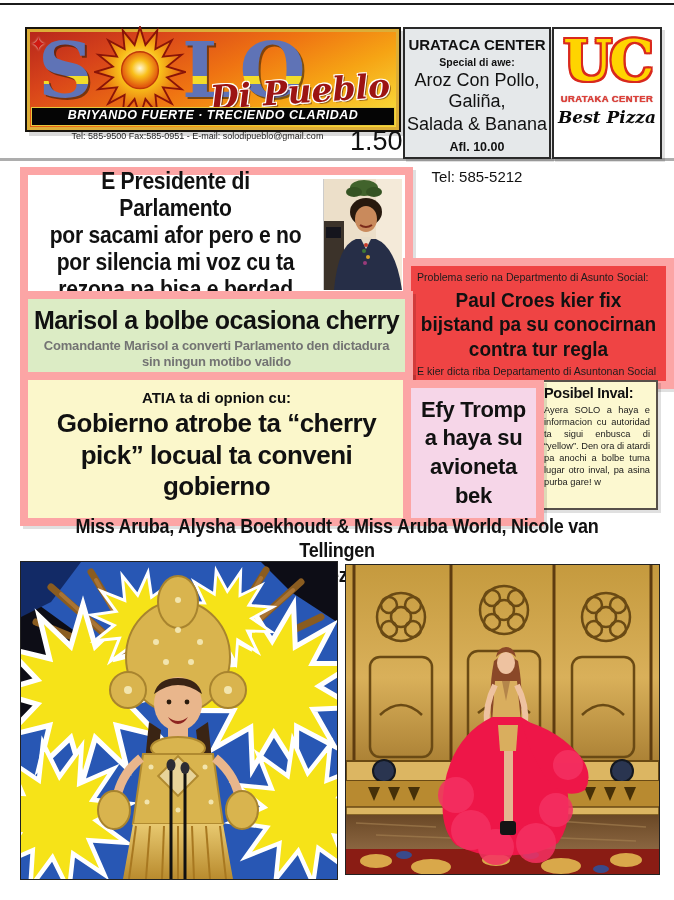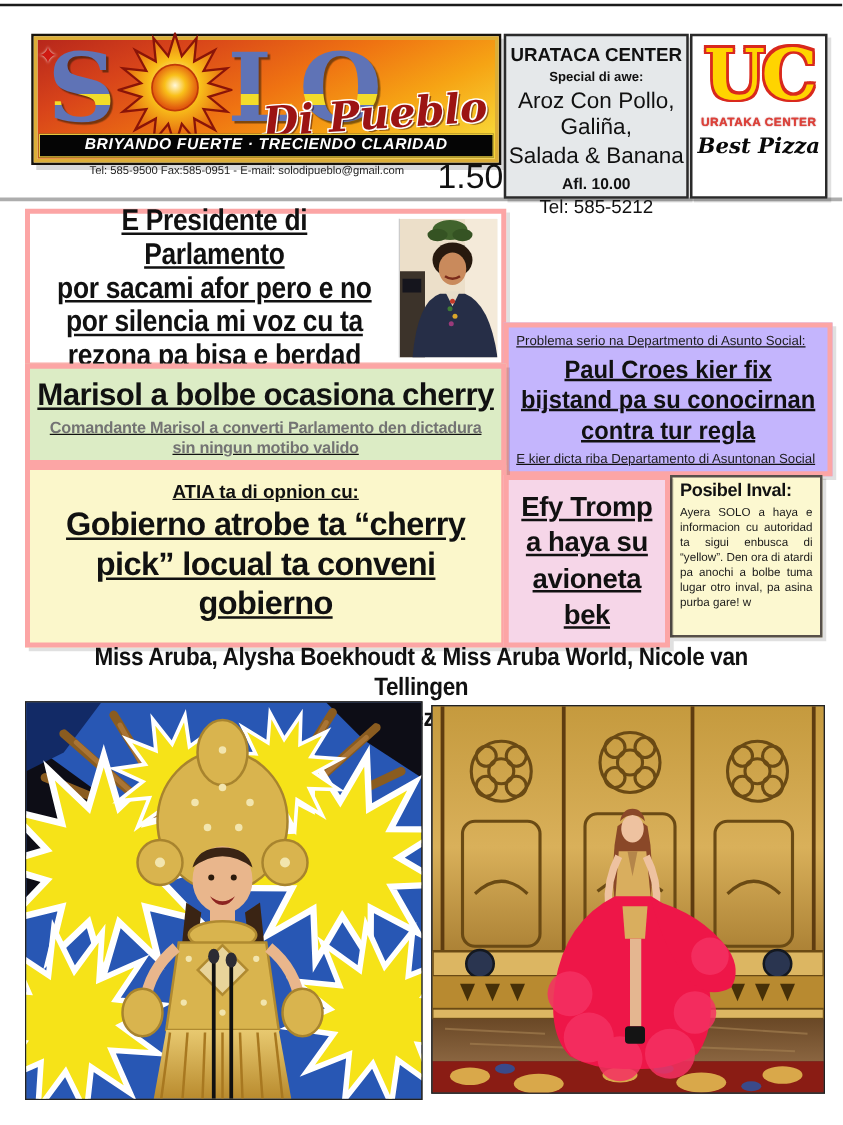--- a/index.html
+++ b/index.html
@@ -41,44 +41,44 @@
   #date-contact{font-size:9px;color:#222;}
   #price{left:350px;top:126px;width:46px;font-size:27px;text-align:right;font-weight:normal;}
 
   
   #urataca{left:403px;top:27px;width:144px;height:128px;background:#e5e8ea;border:2px solid #2a2a2a;
      text-align:center;box-shadow:3px 3px 0 rgba(0,0,0,.12);}
   #urataca .t{font-size:15px;font-weight:bold;margin-top:7px;}
   #urataca .s{font-size:10.5px;font-weight:bold;margin-top:3px;}
   #urataca .d{font-size:18px;margin-top:2px;}
   #urataca .p{font-size:12.5px;font-weight:bold;margin-top:5px;}
-  #urataca .tel{font-size:15px;margin-top:3px;}
+  #urataca .tel{font-size:15px;margin-top:14px;}
   #ucbox{left:552px;top:27px;width:106px;height:128px;background:#fff;border:2px solid #2a2a2a;
      text-align:center;box-shadow:3px 3px 0 rgba(0,0,0,.12);}
   #uc-initials{font-family:"DejaVu Serif",serif;font-weight:bold;font-size:56px;line-height:62px;
      color:#ffd400;letter-spacing:-3px;
      text-shadow:-2px 0 #d9291d,2px 0 #d9291d,0 -2px #d9291d,0 2px #d9291d,
                  -2px -2px #d9291d,2px 2px #d9291d,-2px 2px #d9291d,2px -2px #d9291d;}
   #uc-name{font-size:9.5px;font-weight:bold;color:#e04038;letter-spacing:.4px;margin-top:2px;
      text-shadow:0 0 1px #a02020;}
   #uc-slogan{font-family:"DejaVu Serif",serif;font-style:italic;font-weight:bold;font-size:17px;margin-top:3px;color:#090909;}
 
   
-  .story{border:4px solid #fca5a5;box-shadow:3px 3px 0 rgba(0,0,0,.12);text-decoration:underline;}
+  .story{border:8px solid #fca5a5;box-shadow:3px 3px 0 rgba(0,0,0,.12);}
   #lead-box{left:20px;top:167px;width:377px;height:119px;background:#fff;display:flex;align-items:center;}
   #lead-headline{flex:1;font-size:24px;font-weight:bold;text-align:center;line-height:1.13;
      letter-spacing:-.3px;transform:scaleX(.88);transform-origin:50% 50%;}
   #lead-photo{width:78px;height:111px;margin-right:3px;flex:0 0 auto;border-left:1px solid #ccc;}
 
   #sell-box{left:403px;top:167px;width:255px;height:85px;background:#dbdbdb;
      display:flex;align-items:center;justify-content:center;}
   #sell-headline{font-size:22px;font-weight:bold;text-align:center;line-height:1.2;
      transform:scaleX(.92);transform-origin:50% 50%;}
 
-  #croes-box{left:403px;top:258px;width:255px;height:115px;background:#c4b5fd;padding:0;}
+  #croes-box{left:403px;top:258px;width:255px;height:115px;background:#ef4444;padding:0;}
   #croes-kicker,#croes-footer{font-size:10.6px;color:#1c1c1c;margin:5px 6px 0 6px;text-align:left;}
   #croes-footer{margin-top:4px;}
   #croes-headline{font-size:20px;font-weight:bold;text-align:center;line-height:1.22;margin-top:5px;
      transform:scaleX(.95);transform-origin:50% 50%;}
 
   #marisol-box{left:20px;top:291px;width:377px;height:73px;background:#dcecc5;text-align:center;}
   #marisol-headline{font-size:25px;font-weight:bold;margin-top:7px;letter-spacing:-.5px;}
   #marisol-subhead{font-size:13px;font-weight:bold;color:#737373;line-height:1.25;margin-top:3px;letter-spacing:-.2px;}
 
   #atia-box{left:20px;top:372px;width:377px;height:138px;background:#fbf7cb;text-align:center;}

